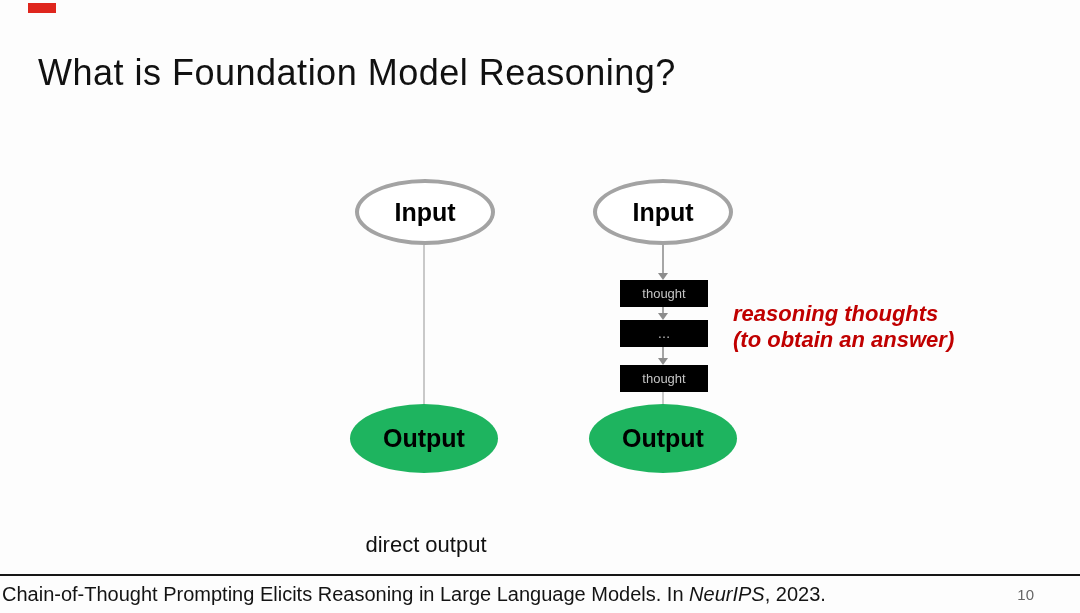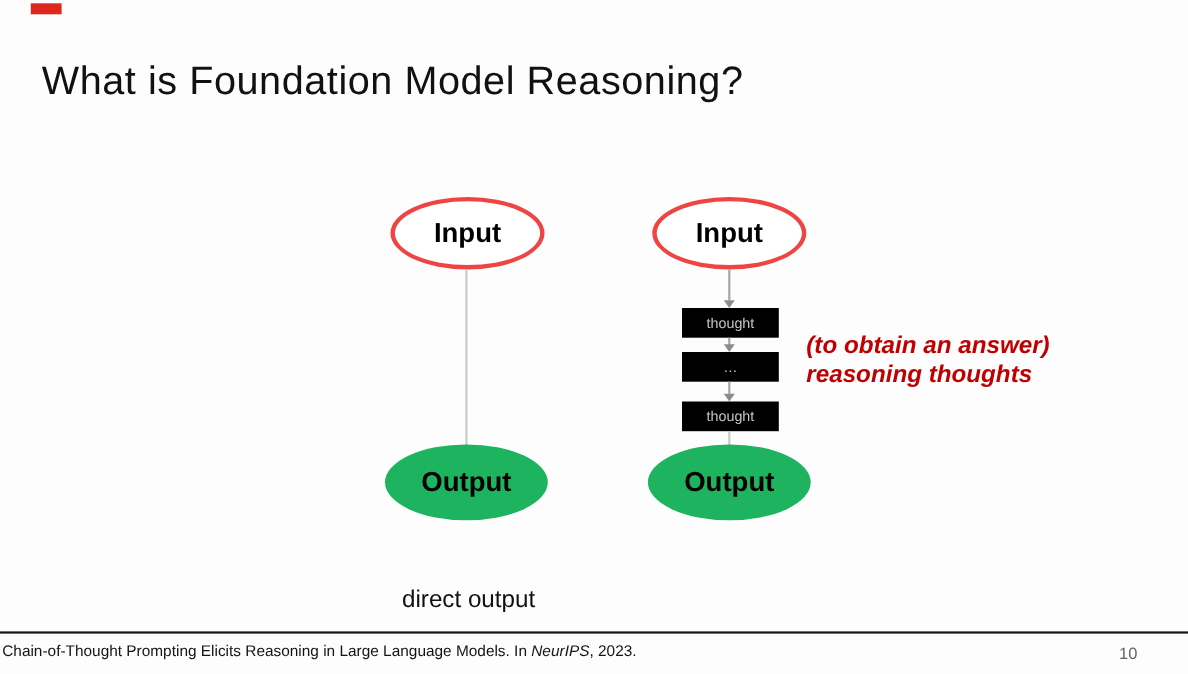--- a/index.html
+++ b/index.html
@@ -35,21 +35,21 @@
     justify-content: center;
     border-radius: 50%;
     box-sizing: border-box;
     font-weight: 700;
     font-size: 25px;
     color: #000;
   }
   .input-node {
     width: 140px; height: 66px;
     background: #ffffff;
-    border: 4px solid #ef4444;
+    border: 4px solid #a3a3a3;
     top: 179px;
   }
   .output-node {
     width: 148px; height: 69px;
     background: #1eb45f;
     border: none;
     top: 404px;
   }
   .vline {
     position: absolute;
@@ -102,21 +102,21 @@
   }
   .bottom-rule {
     position: absolute;
     left: 0; top: 574px;
     width: 1080px; height: 2px;
     background: #161616;
   }
   .footer-citation {
     position: absolute;
     left: 2px; top: 583px;
-    font-size: 14px;
+    font-size: 20px;
     color: #141414;
     white-space: nowrap;
   }
   .footer-citation .venue { font-style: italic; }
   .page-number {
     position: absolute;
     left: 1000px; top: 586px;
     width: 34px;
     font-size: 15px;
     color: #666;
@@ -166,22 +166,22 @@
     <span>thought</span>
   </div>
 
   <div class="vline" style="left:662px; top:392px; height:36px;"></div>
 
   <div class="ellipse output-node" style="left:589px;">
     <span>Output</span>
   </div>
 
   <div class="annotation">
+    <div>reasoning thoughts</div>
     <div>(to obtain an answer)</div>
-    <div>reasoning thoughts</div>
   </div>
 
 
   <div class="bottom-rule"></div>
   <div class="footer-citation">
     <span>Chain-of-Thought Prompting Elicits Reasoning in Large Language Models. In </span><span class="venue">NeurIPS</span><span>, 2023.</span>
   </div>
   <div class="page-number">10</div>
 
 </div>

